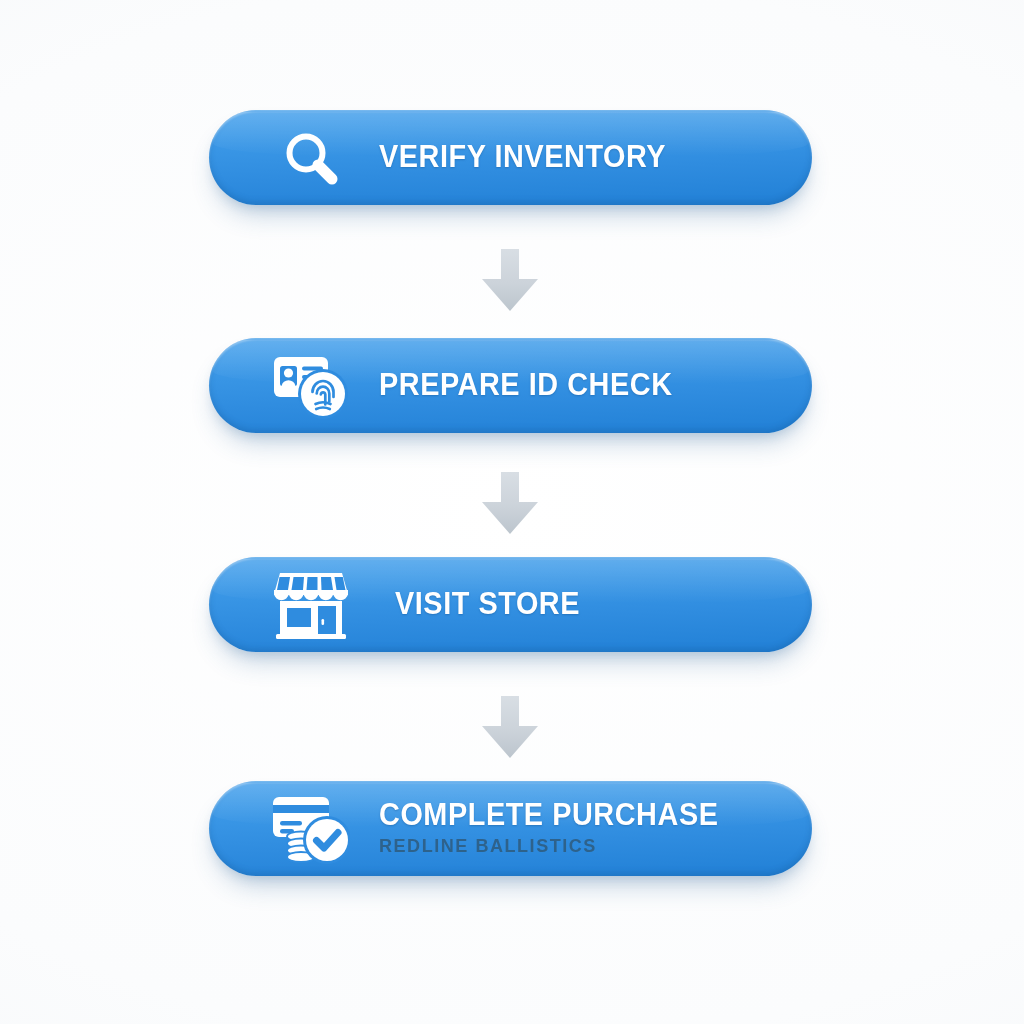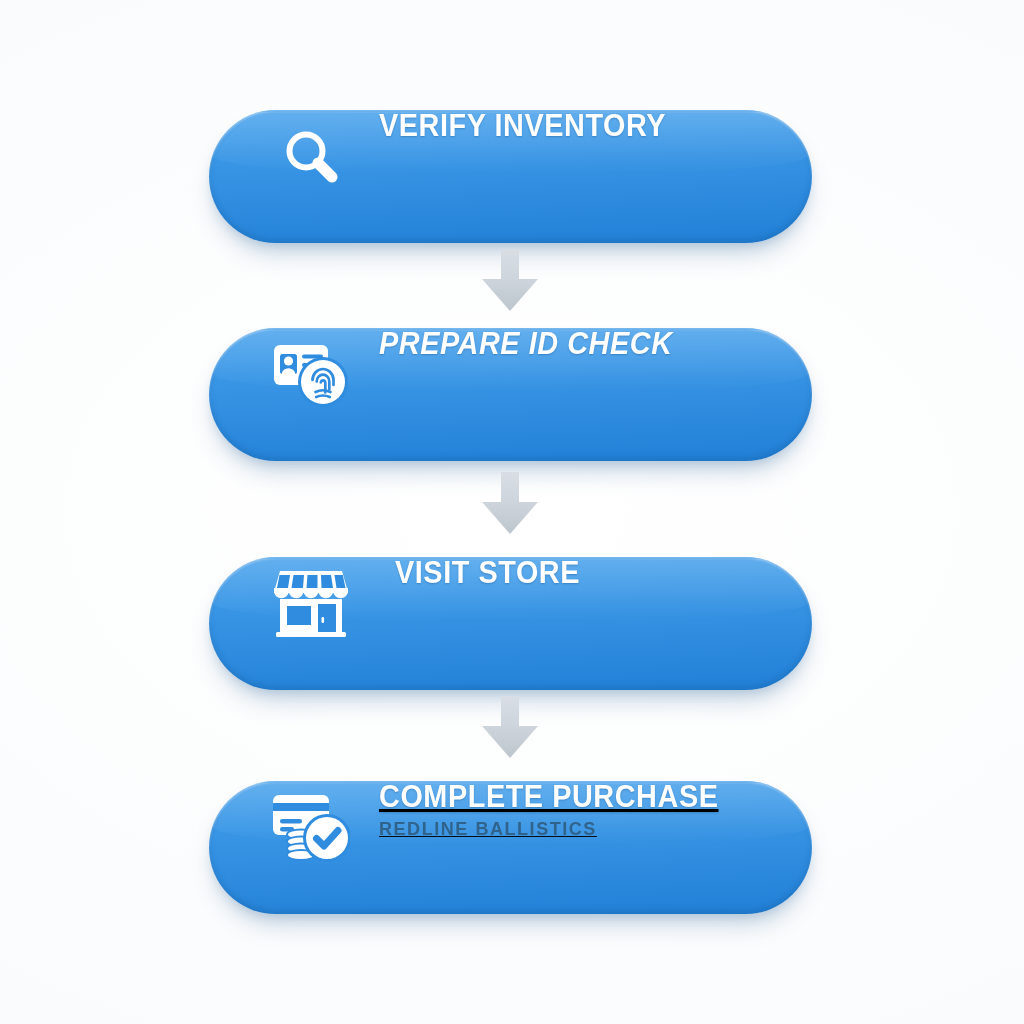--- a/index.html
+++ b/index.html
@@ -20,49 +20,49 @@
     height: 1024px;
     background:
       radial-gradient(120% 80% at 50% 50%, #ffffff 0%, #fbfcfd 65%, #f5f7f9 100%);
   }
 
   
   .step {
     position: absolute;
     left: 209px;
     width: 603px;
-    height: 133px;
+    height: 95px;
     border-radius: 68px;
     background: linear-gradient(178deg, #44a0ec 0%, #3d9ae8 22%, #2f8cdf 62%, #2180d6 100%);
     box-shadow:
       0 16px 26px -8px rgba(40, 95, 150, 0.30),
       0 6px 12px -4px rgba(40, 95, 150, 0.18),
       inset 0 2px 2px rgba(255, 255, 255, 0.30),
       inset 0 -3px 6px rgba(12, 70, 125, 0.22);
     display: flex;
-    align-items: flex-start;
+    align-items: center;
     box-sizing: border-box;
     padding-left: 56px;
   }
   .step::after {
     content: "";
     position: absolute;
     left: 4px;
     right: 4px;
     top: 2px;
     height: 46%;
     border-radius: 68px 68px 50% 50% / 68px 68px 28px 28px;
     background: linear-gradient(to bottom, rgba(255,255,255,0.17), rgba(255,255,255,0));
     pointer-events: none;
   }
 
   .step-1 { top: 110px; }
-  .step-2 { top: 328px; font-style: italic; }
+  .step-2 { top: 338px; }
   .step-3 { top: 557px; gap: 16px; }
-  .step-4 { top: 781px; text-decoration: underline; }
+  .step-4 { top: 781px; }
 
   .step-icon {
     width: 92px;
     height: 92px;
     flex: 0 0 92px;
     display: flex;
     align-items: center;
     justify-content: center;
     position: relative;
     z-index: 2;

